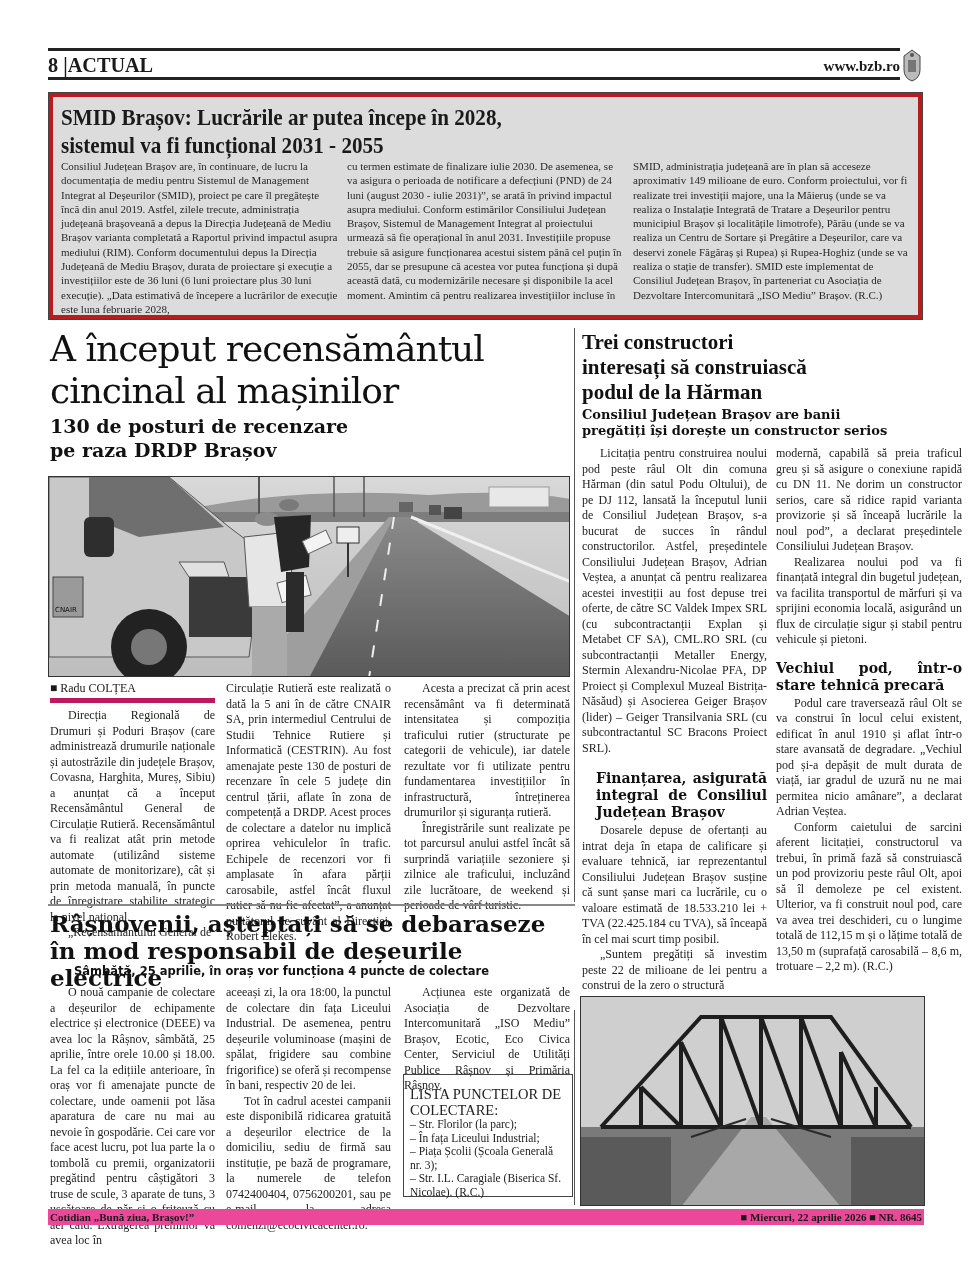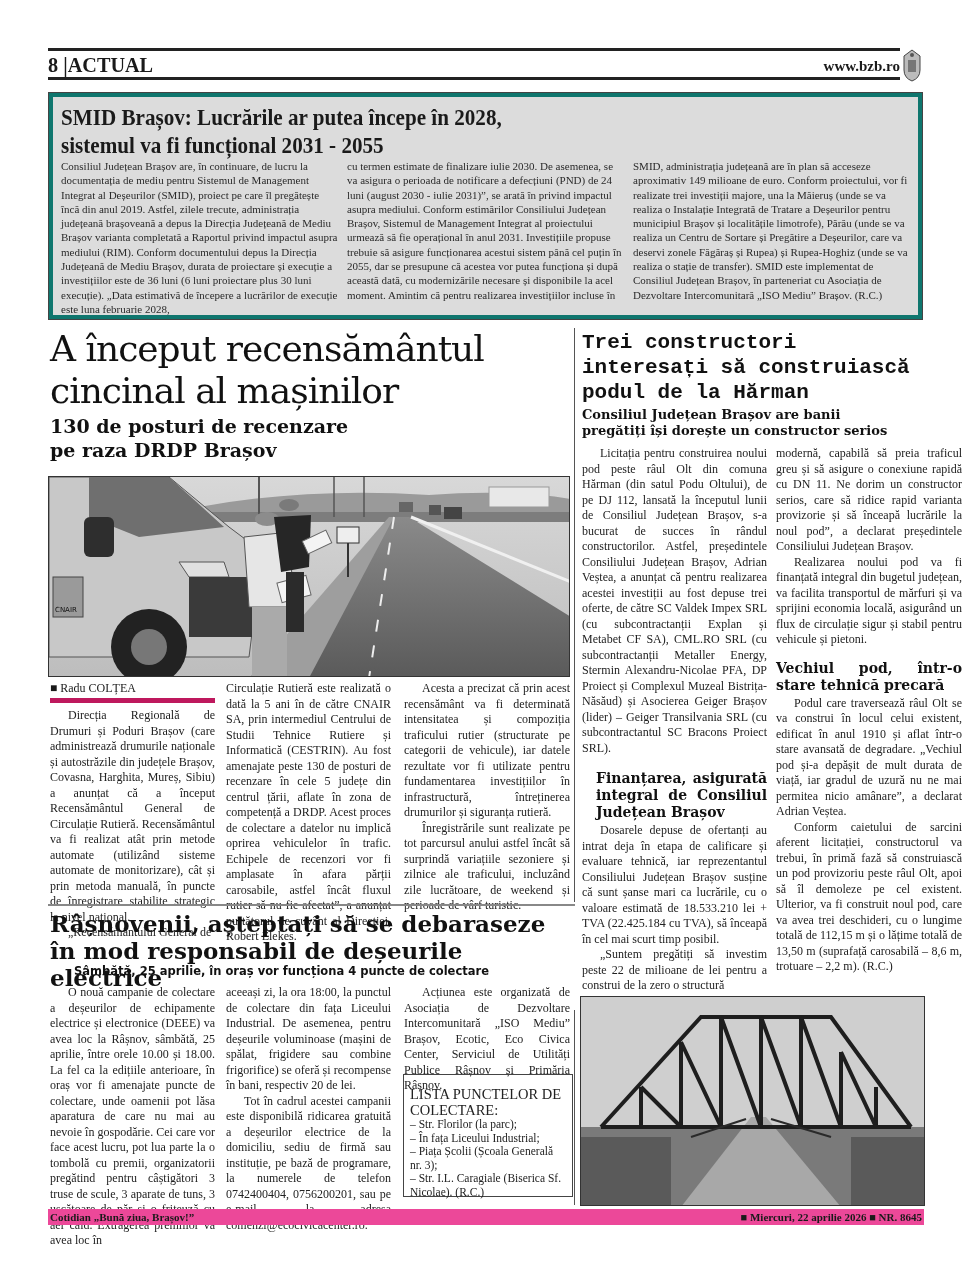--- a/index.html
+++ b/index.html
@@ -10,21 +10,21 @@
 
   
   .top-rule { left: 48px; top: 48px; width: 852px; height: 3px; background: #222; }
   .header-bar { left: 48px; top: 52px; width: 852px; height: 26px; }
   .section-label { left: 0; top: 0; font-family: "Liberation Serif", serif; font-weight: bold; font-size: 22px; letter-spacing: 0px; transform: scaleX(0.92); transform-origin: left; }
   .site-url { right: 0; top: 6px; font-family: "Liberation Serif", serif; font-weight: bold; font-size: 15px; }
   .bottom-rule { left: 48px; top: 77px; width: 852px; height: 3px; background: #222; }
   .crest { left: 902px; top: 48px; width: 20px; height: 34px; }
 
   
-  .smid-box { left: 48px; top: 92px; width: 875px; height: 228px; border: 1px solid #444; background: #0f766e; padding: 4px; }
+  .smid-box { left: 48px; top: 92px; width: 875px; height: 228px; border: 1px solid #444; background: #b91c1c; padding: 4px; }
   .smid-inner { width: 100%; height: 100%; background: #dcdcdc; position: relative; }
   .smid-title { left: 8px; top: 6px; font-family: "Liberation Serif", serif; font-weight: bold; font-size: 24px; line-height: 28px; transform: scaleX(0.88); transform-origin: left; width: 700px; }
   .smid-col { top: 62px; width: 278px; font-family: "Liberation Serif", serif; font-size: 11px; line-height: 14.3px; color: #2a2a2a; text-align: left; }
 
   
   .vsep { width: 1px; background: #555; }
   .hsep { height: 2px; background: #888; }
 
   
   .main-title { left: 50px; top: 328px; width: 520px; font-family: "DejaVu Serif", serif; font-weight: normal; font-size: 36px; line-height: 42px; letter-spacing: -1px; color: #111; }
@@ -32,21 +32,21 @@
 
   .photo { border: 1px solid #333; overflow: hidden; }
   .photo svg { display: block; }
 
   .byline { left: 50px; top: 681px; width: 165px; font-family: "Liberation Serif", serif; font-size: 12px; border-bottom: 5px solid #be185d; padding-bottom: 2px; }
   .body-col { font-family: "Liberation Serif", serif; font-size: 12px; line-height: 15.5px; color: #222; text-align: justify; hyphens: auto; }
   .body-col p { text-indent: 18px; }
   .body-col p.noind { text-indent: 0; }
 
   
-  .r-title { left: 582px; top: 330px; width: 380px; font-family: Liberation Mono, monospace; font-weight: bold; font-size: 21px; line-height: 25px; color: #111; }
+  .r-title { left: 582px; top: 330px; width: 380px; font-family: Liberation Serif, serif; font-weight: bold; font-size: 21px; line-height: 25px; color: #111; }
   .r-sub { left: 582px; top: 407px; width: 380px; font-family: "DejaVu Serif", serif; font-weight: bold; font-size: 13px; line-height: 16px; color: #111; }
   .r-subhead { font-family: "DejaVu Serif", serif; font-weight: bold; font-size: 14px; line-height: 17px; color: #111; }
 
   
   .rs-title { left: 50px; top: 910px; width: 530px; font-family: "DejaVu Serif", serif; font-weight: bold; font-size: 23px; line-height: 27px; color: #111; }
   .rs-sub { left: 50px; top: 964px; width: 530px; font-family: "DejaVu Sans", sans-serif; font-weight: bold; font-size: 11.5px; color: #111; margin-left: 24px; }
 
   .list-box { left: 403px; top: 1074px; width: 170px; height: 123px; border: 1px solid #444; padding: 11px 6px; font-family: "Liberation Serif", serif; }
   .list-title { font-size: 14.5px; line-height: 16px; color: #222; }
   .list-item { font-size: 11.5px; line-height: 13.5px; color: #222; }

